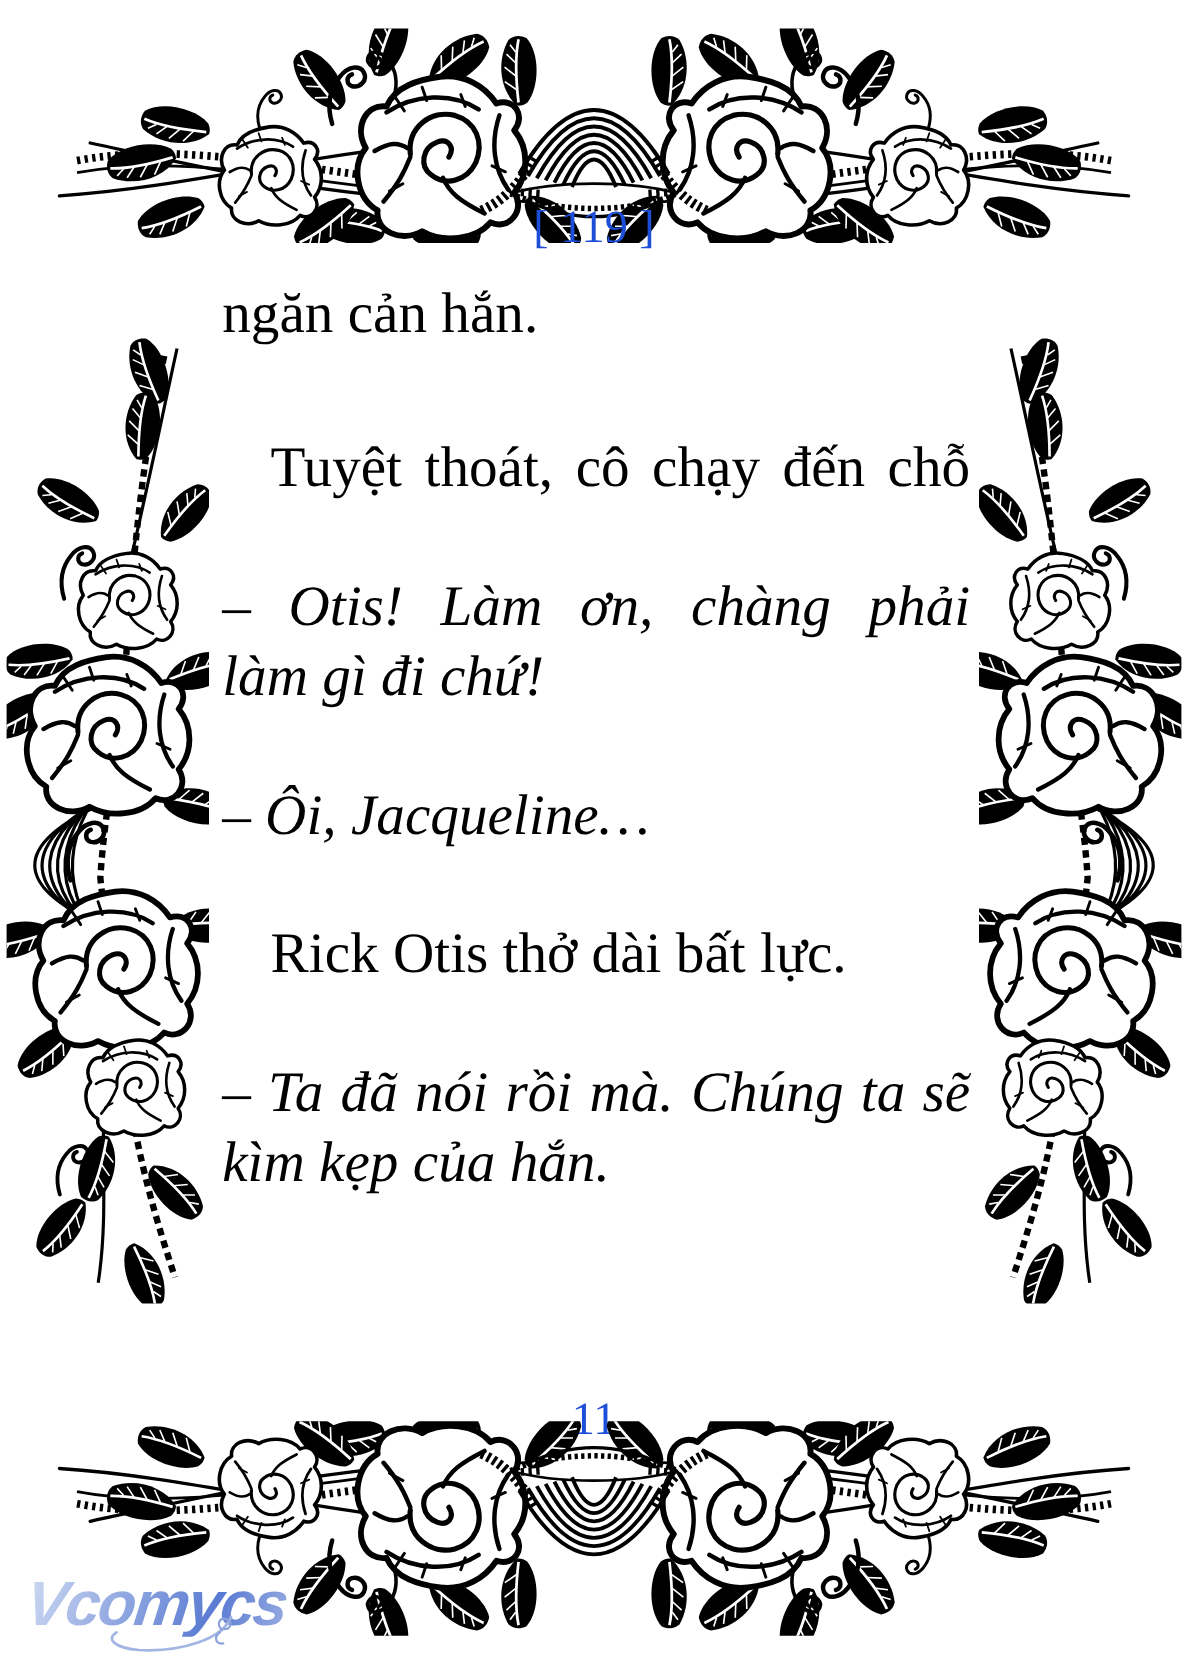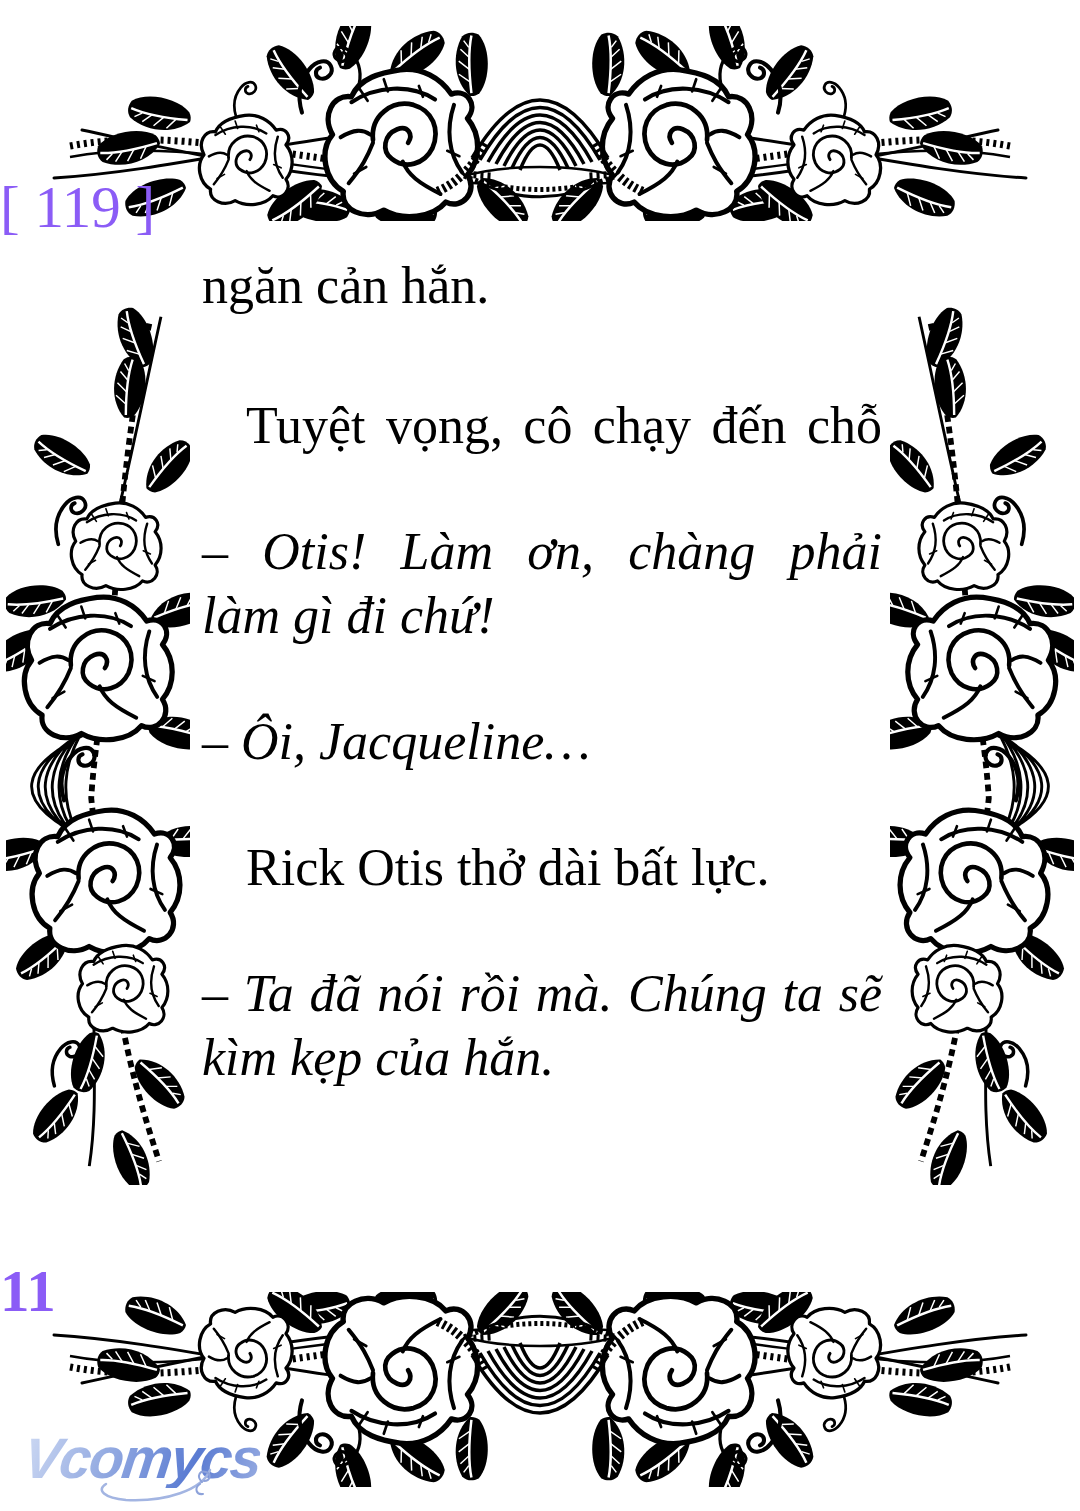--- a/index.html
+++ b/index.html
@@ -9,25 +9,25 @@
     font-family:"Liberation Serif", serif; color:#000;
   }
   
   .orn { position:absolute; pointer-events:none; }
   .orn-top    { left:40px;  top:26px;   width:1000px; height:195px; }
   .orn-bottom { left:40px;  top:1292px; width:1000px; height:195px; }
   .orn-left   { left:6px;   top:295px;  width:184px;  height:890px; }
   .orn-right  { left:890px; top:295px;  width:184px;  height:890px; }
   
   .pagenum {
-    position:absolute; left:0; width:100%; text-align:left;
-    font-size:59px; line-height:50px; color:#8b5cf6;
+    position:absolute; left:0; width:100%; text-align:center;
+    font-size:42px; line-height:50px; color:#1d4ed8;
   }
   .pagenum.top    { top:182px; }
-  .pagenum.bottom { top:1266px;font-weight:bold; }
+  .pagenum.bottom { top:1266px; }
   
   .textcol {
     position:absolute; left:202px; top:254px; width:680px;
     font-size:52px; line-height:64px;
   }
   .textcol p { margin:0 0 62px 0; }
   .textcol p.gap-lg { margin-bottom:76px; }
   .it { font-style:italic; }
   .line { display:block; text-align:justify; text-align-last:justify; }
   .line.last { text-align-last:left;font-family:Liberation Serif, serif; }
@@ -144,21 +144,21 @@
   </svg>
   <svg class="orn orn-right" viewBox="0 0 190 890">
     <use href="#vineg" transform="translate(190,0) scale(-1,1)"></use>
   </svg>
 
   <div class="textcol">
     <p class="gap-lg">
       <span class="line last">ngăn cản hắn.</span>
     </p>
     <p>
-      <span class="line ind">Tuyệt vọng, cô chạy đến chỗ</span>
+      <span class="line ind">Tuyệt thoát, cô chạy đến chỗ</span>
     </p>
     <p class="it">
       <span class="line">– Otis! Làm ơn, chàng phải</span>
       <span class="line last">làm gì đi chứ!</span>
     </p>
     <p class="it">
       <span class="line last">– Ôi, Jacqueline…</span>
     </p>
     <p>
       <span class="line last ind">Rick Otis thở dài bất lực.</span>

